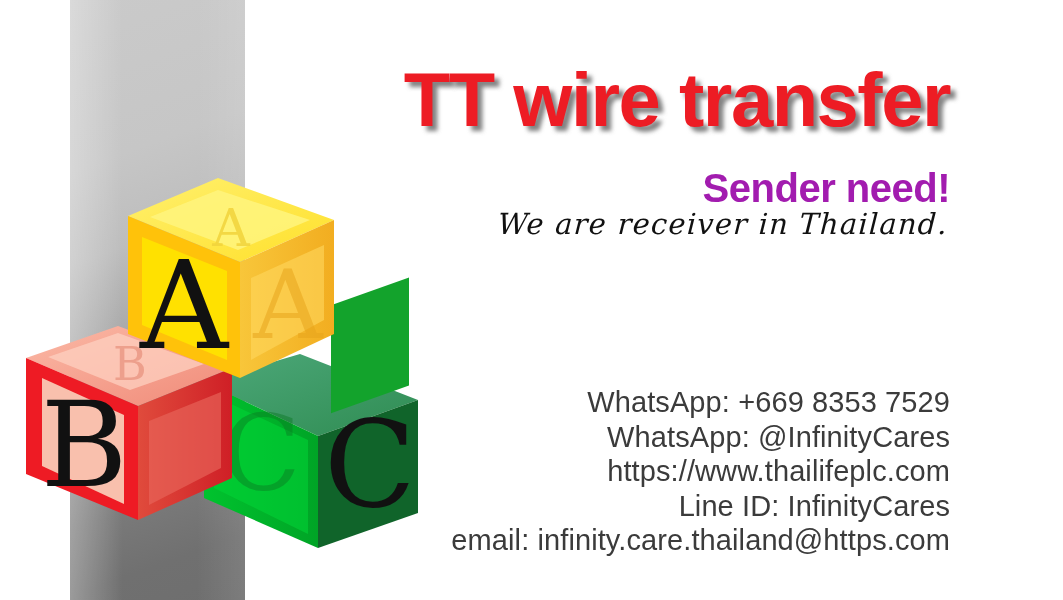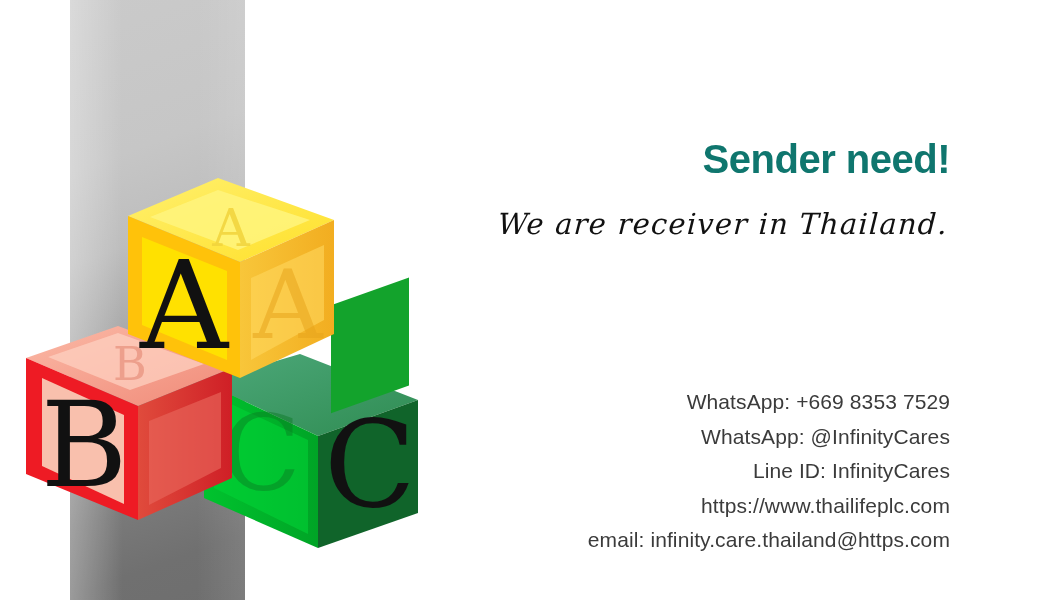--- a/index.html
+++ b/index.html
@@ -62,28 +62,28 @@
     line-height:86px;
     font-weight:bold;
     letter-spacing:-1.5px;
     color:#ed1c24;
     text-shadow:5px 5px 4px rgba(90,90,90,.75);
     white-space:nowrap;
   }
 
   #subhead{
     position:absolute;
-    right:0; top:135px;
+    right:0; top:164px;
     width:100%;
     text-align:right;
     font-size:40px;
     line-height:48px;
     font-weight:bold;
     letter-spacing:-.5px;
-    color:#0f766e;
+    color:#a21caf;
     white-space:nowrap;
   }
 
   #tagline{
     position:absolute;
     right:2px; top:203px;
     width:100%;
     text-align:right;
     font-size:29px;
     line-height:42px;
@@ -96,21 +96,21 @@
     transform-origin:100% 50%;
   }
 
   #contact{
     position:absolute;
     right:0; top:385px;
     width:100%;
     text-align:right;
   }
   .contact-line{
-    font-size:21px;
+    font-size:29px;
     line-height:34.5px;
     color:#3b3b3b;
     letter-spacing:.1px;
     white-space:nowrap;
   }
 </style>
 </head>
 <body>
 
 <div id="canvas">
@@ -185,27 +185,28 @@
 
         <polygon points="222,94 316,52 316,166 222,210" fill="url(#ySide)"></polygon>
         <polygon points="233,110 306,77 306,152 233,192" fill="#ffd75e" opacity=".6"></polygon>
         <text x="270" y="170" font-family="DejaVu Serif, serif" font-size="96" text-anchor="middle" fill="#e8a51c" opacity=".55">A</text>
       </g>
     </svg>
   </div>
 
   <div id="text-col">
 
+    <div id="headline">TT wire transfer</div>
 
     <div id="subhead">Sender need!</div>
 
     <div id="tagline">We are receiver in Thailand.</div>
 
     <div id="contact">
       <div class="contact-line">WhatsApp: +669 8353 7529</div>
       <div class="contact-line">WhatsApp: @InfinityCares</div>
+      <div class="contact-line">https://www.thailifeplc.com</div>
       <div class="contact-line">Line ID: InfinityCares</div>
-      <div class="contact-line">https://www.thailifeplc.com</div>
       <div class="contact-line">email: infinity.care.thailand@https.com</div>
     </div>
 
   </div>
 </div>
 
 </body></html>

